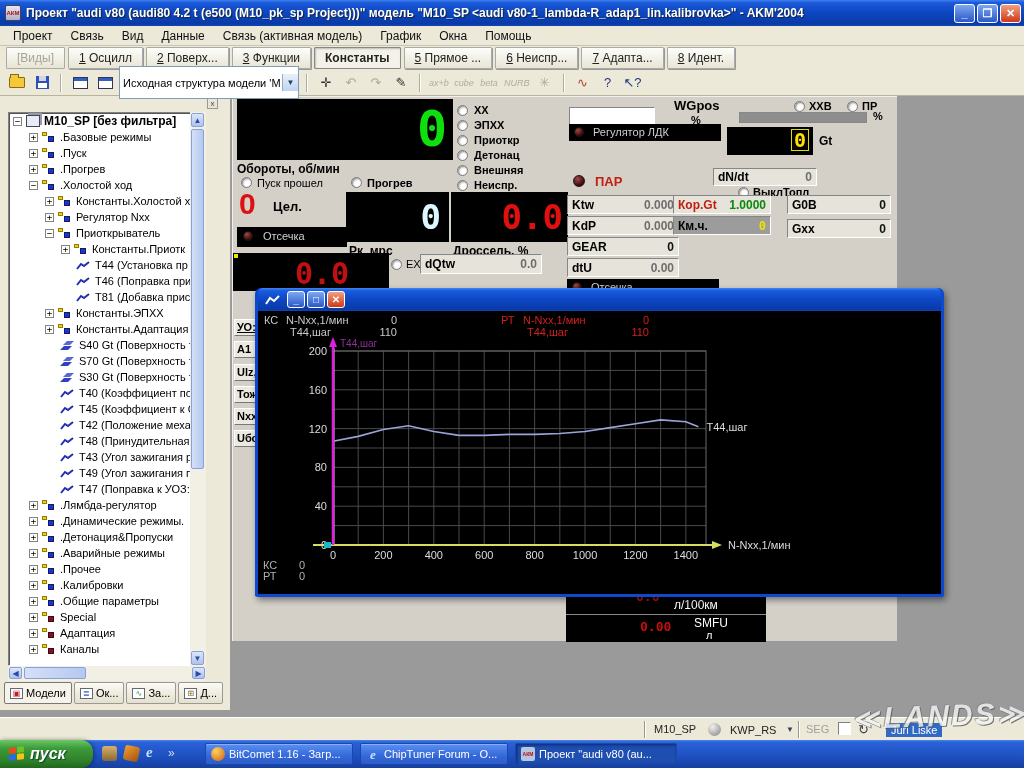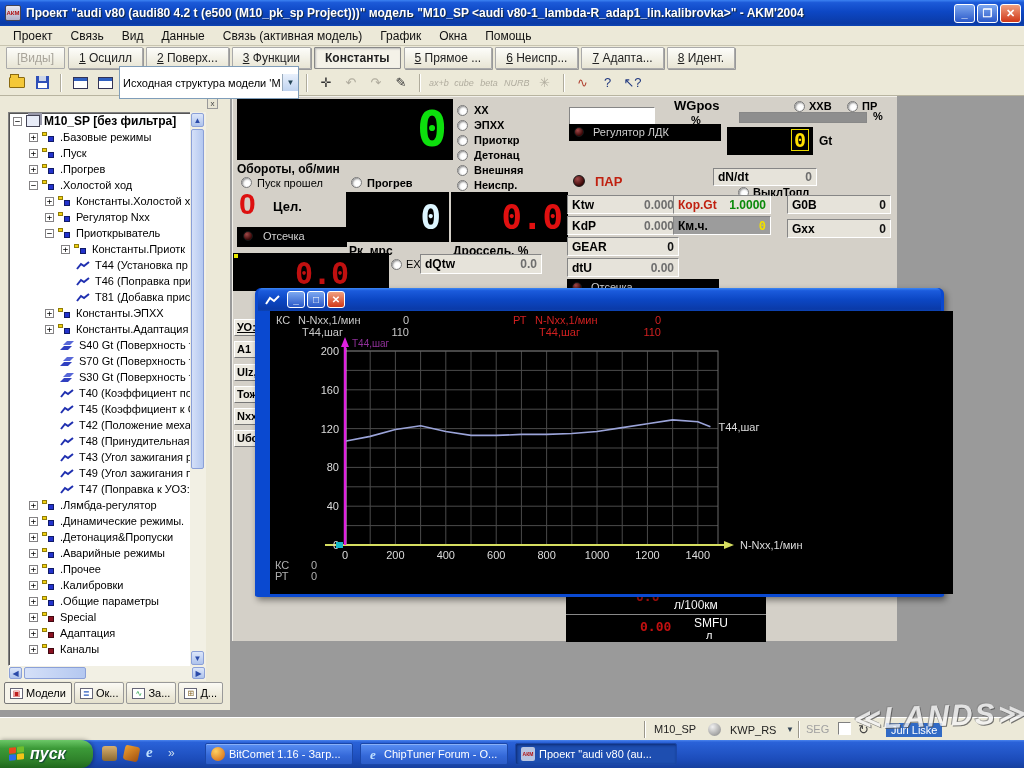--- a/index.html
+++ b/index.html
@@ -65,21 +65,21 @@
 .fld .fv{flex:1;text-align:right;color:#6e6e6e;font-weight:bold}
 .flagrow{display:flex;align-items:center;gap:6px;height:14px;margin-bottom:1px}
 .flagrow span{font-weight:bold;font-size:11px}
 .mini{position:absolute;left:1px;width:24px;height:17px;background:#ece9e0;border:1px solid;border-color:#fff #777 #777 #fff;font-weight:bold;font-size:11px;padding:1px 2px;overflow:hidden}
 
 #chartwin{left:255px;top:288px;width:689px;height:309px;z-index:10;border:3px solid #0a49d0;border-top:none;border-radius:6px 6px 3px 3px;background:#0a49d0;box-shadow:2px 3px 6px rgba(0,0,0,.45)}
 #cw-title{height:23px;background:linear-gradient(180deg,#3c86f4 0%,#1b5bdc 12%,#0c47c4 50%,#0a3aa8 92%,#0d44b4 100%);border-radius:5px 5px 0 0;display:flex;align-items:center;color:#fff;padding:0 3px}
 #cw-title .t{flex:1;font-size:11.5px;font-weight:bold;text-shadow:1px 1px 1px #123;white-space:nowrap;overflow:hidden}
 .cwbtn{width:18px;height:17px;border-radius:3px;border:1px solid #fff;margin-left:2px;font-size:10px;font-weight:bold;color:#fff;display:flex;align-items:center;justify-content:center;background:linear-gradient(180deg,#7da8f0,#2a58c8)}
 .cwbtn.close{background:linear-gradient(180deg,#f0a080,#d03818)}
-#cw-client{position:absolute;left:12px;top:23px;width:683px;height:283px;background:#000;overflow:hidden}
+#cw-client{position:absolute;left:0;top:23px;width:683px;height:283px;background:#000;overflow:hidden}
 .ro{position:absolute;font-size:11px;white-space:nowrap}
 .ro .v{position:absolute;text-align:right;width:38px}
 
 #statusbar{left:0;top:717px;width:1024px;height:23px;background:#ece9d8;border-top:1px solid #fff;z-index:20}
 .sbsep{position:absolute;top:3px;width:2px;height:17px;border-left:1px solid #9a968a;border-right:1px solid #fff}
 #statusbar span{position:absolute;top:5px;font-size:11px;color:#222}
 
 #taskbar{left:0;top:740px;width:1024px;height:28px;background:linear-gradient(180deg,#4a84ee 0%,#2a62d8 8%,#1c4cba 70%,#163f9e 100%);z-index:20}
 #startbtn{position:absolute;left:0;top:0;width:93px;height:28px;border-radius:0 12px 12px 0;background:linear-gradient(180deg,#6cc868 0%,#3c9a38 30%,#2e8029 75%,#1f671c 100%);display:flex;align-items:center;color:#fff;font-weight:bold;font-style:italic;font-size:16px;box-shadow:1px 0 4px rgba(0,0,0,.4);text-shadow:1px 1px 1px #143}
 .xpflag{width:15px;height:14px;margin:0 6px 0 9px;display:grid;grid-template-columns:7px 7px;grid-template-rows:6px 6px;gap:1px;transform:skewY(-6deg)}

